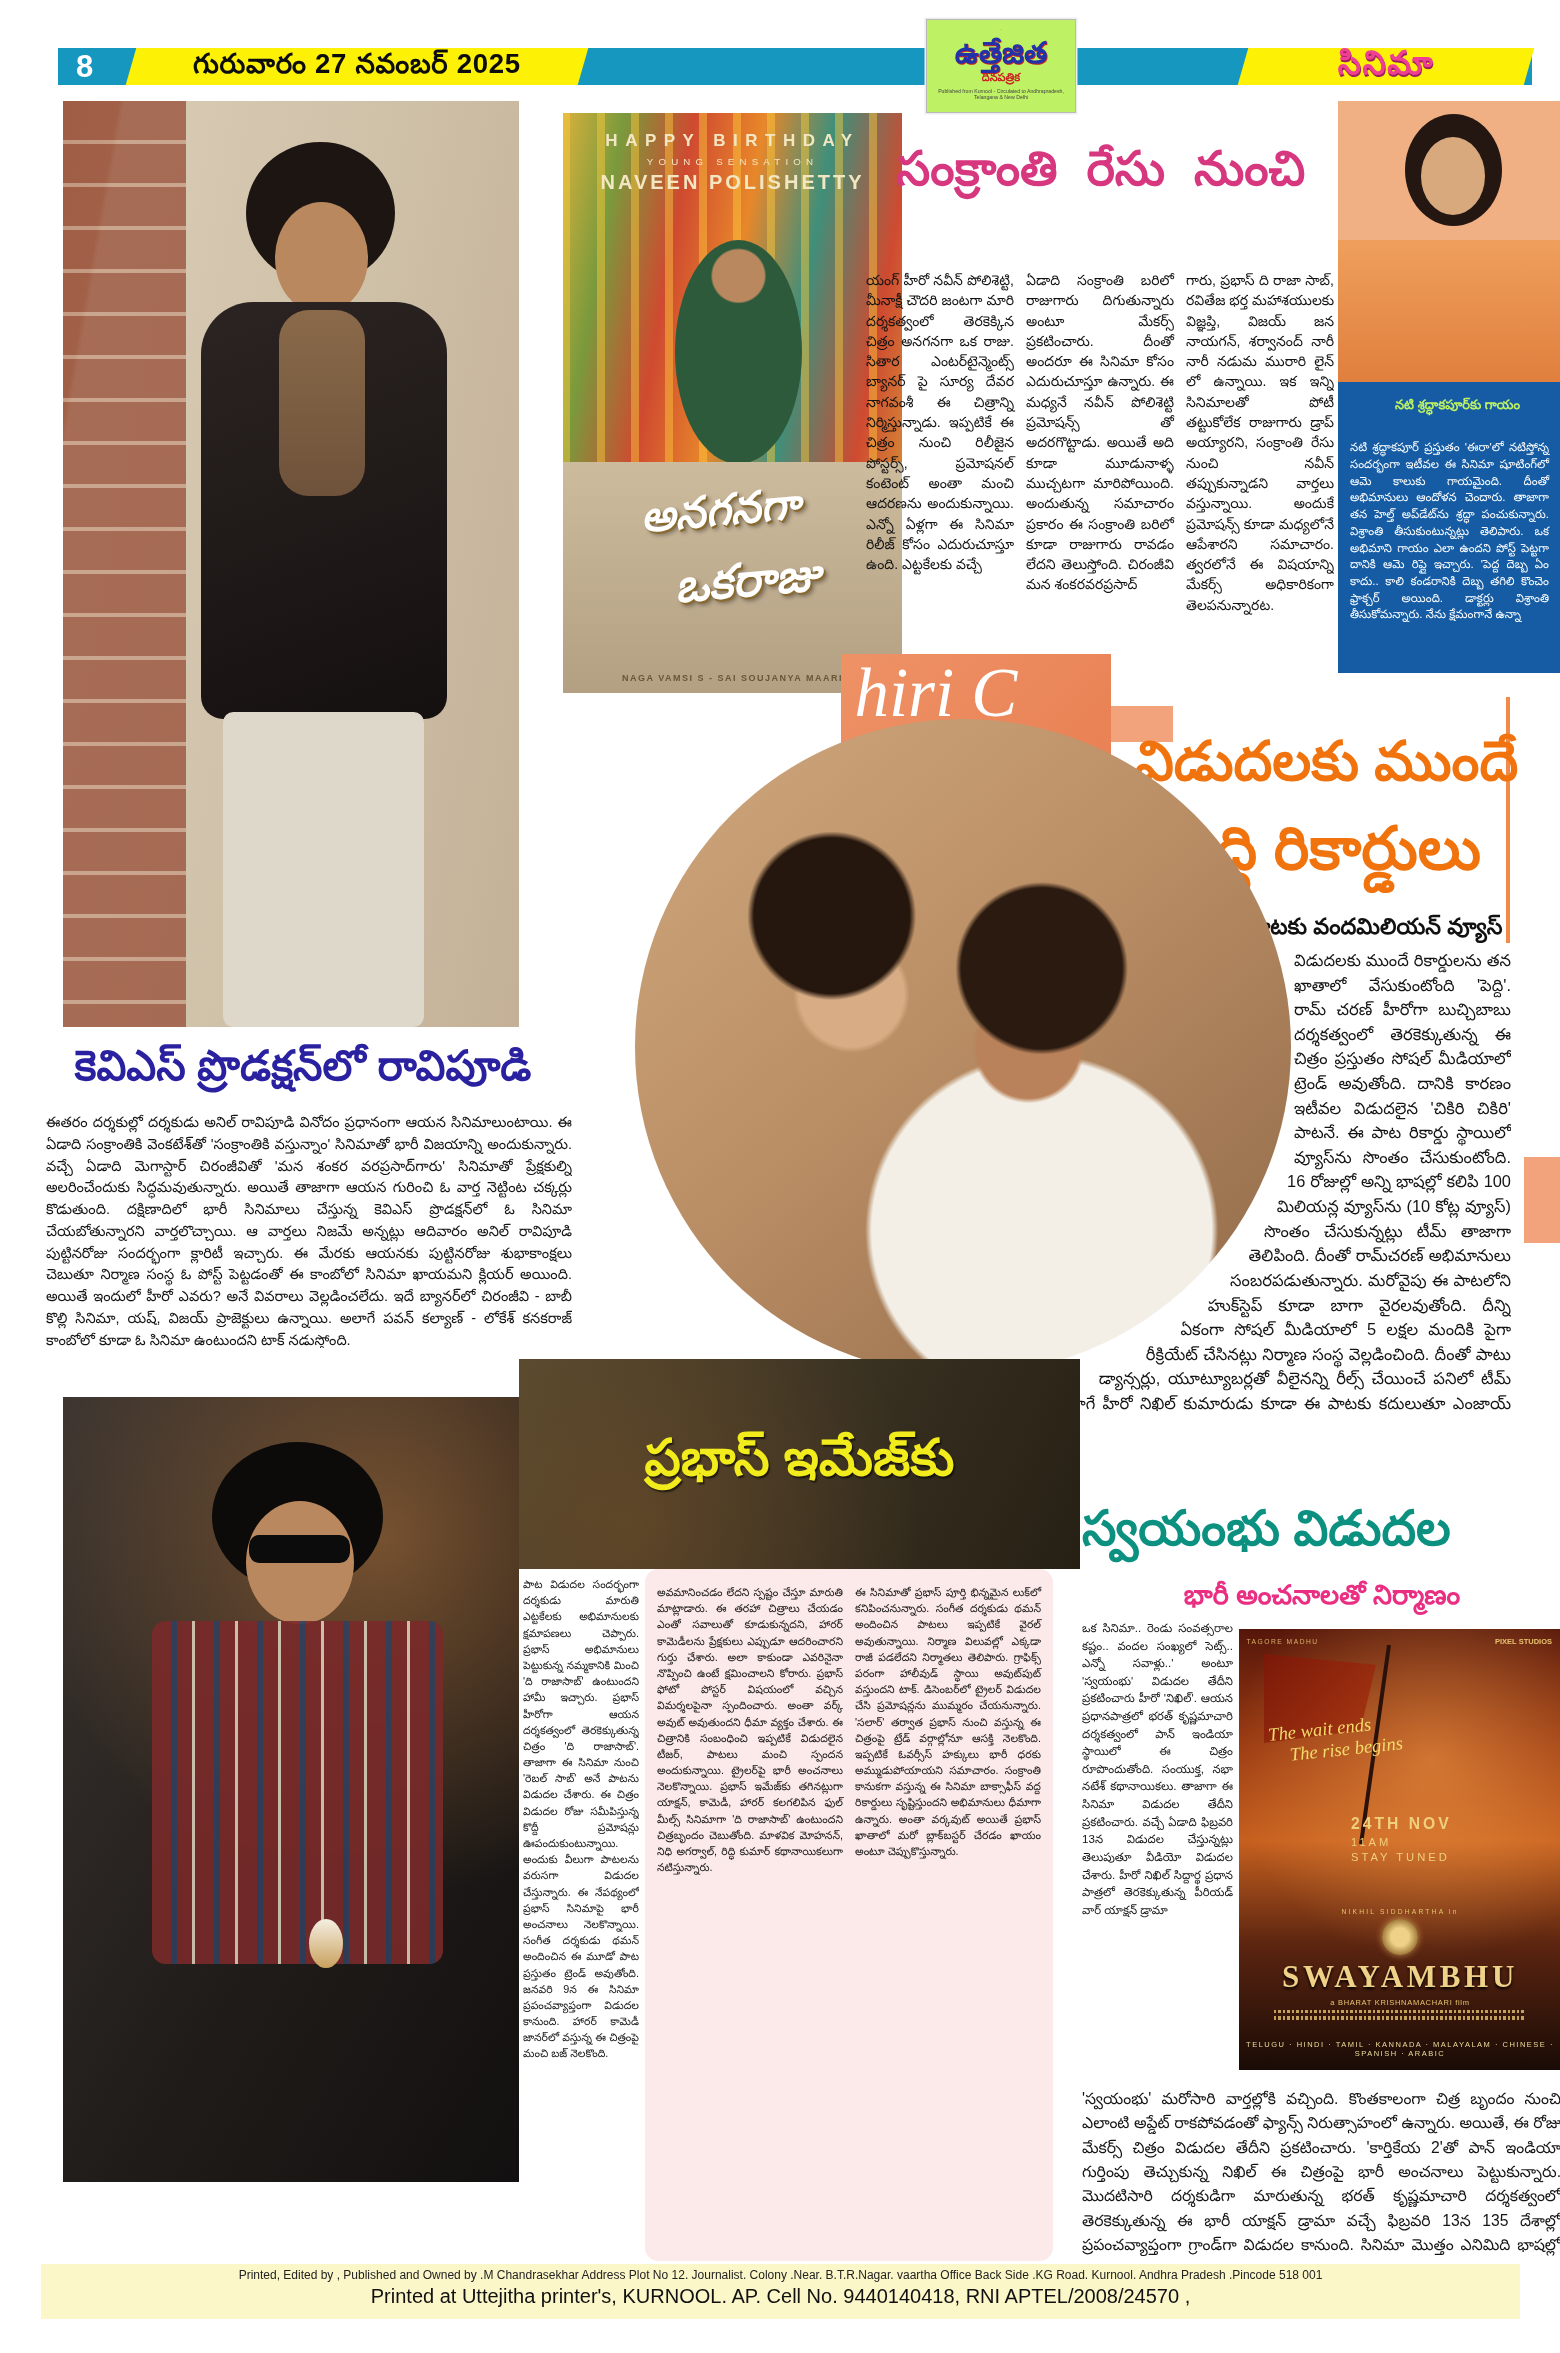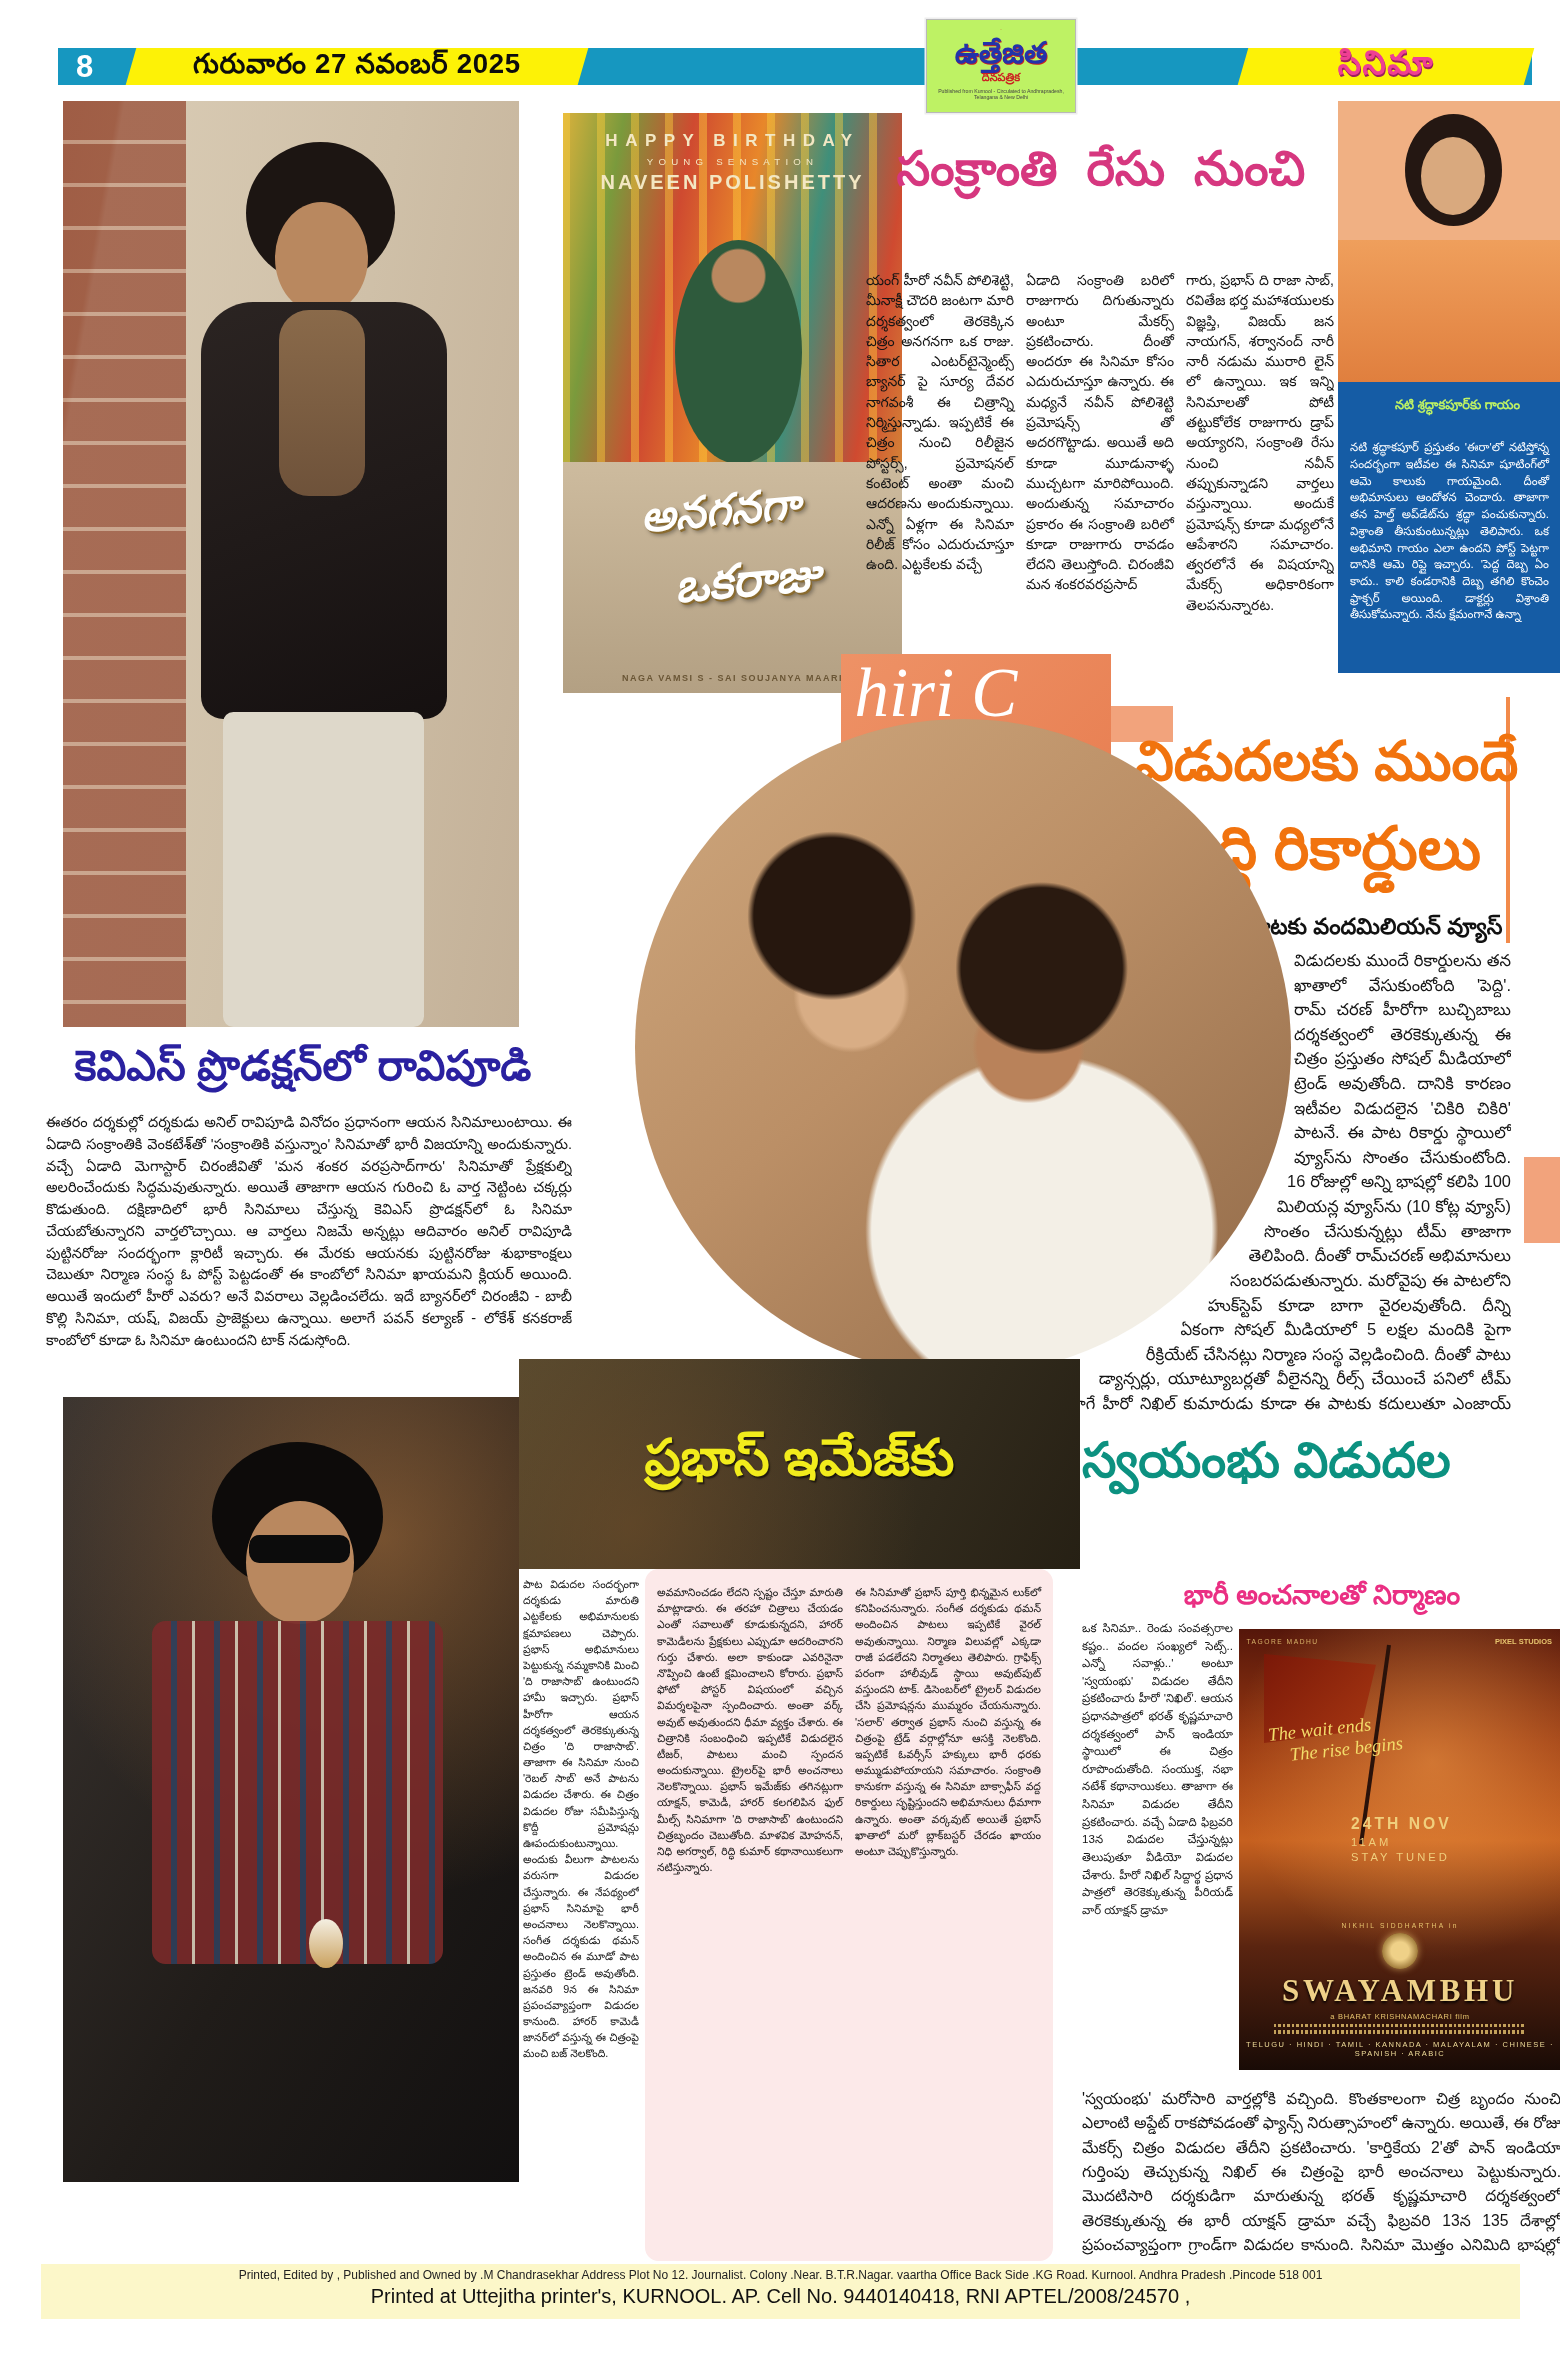--- a/index.html
+++ b/index.html
@@ -93,21 +93,21 @@
   .swp-date{position:absolute;left:112px;top:186px;color:#f0cf7d;letter-spacing:3px;}
   .swp-date .d1{font-size:15.7px;font-weight:bold;}
   .swp-date .d2{font-size:11.2px;margin-top:3px;}
   .swp-date .d3{font-size:11.2px;margin-top:3px;}
   .swp-bottom{position:absolute;left:0;right:0;bottom:12px;text-align:center;color:#e7c46e;}
   .swp-star{font-size:6.7px;letter-spacing:2.2px;}
   .swp-emblem{width:36px;height:36px;border-radius:50%;margin:3.7px auto;background:radial-gradient(circle,#efd188 0 35%,#8a6325 80%);box-shadow:0 0 7.5px rgba(255,210,120,.6);}
   .swp-title{font-size:31px;font-weight:bold;letter-spacing:3.7px;color:#efd188;text-shadow:0 1.5px 3px #000;font-family:"Liberation Serif","DejaVu Serif",serif;}
   .swp-filmby{font-size:7.5px;letter-spacing:0.7px;margin-top:3px;}
   .swp-credit-line{height:3.7px;width:78%;margin:3px auto 0;background:repeating-linear-gradient(90deg,rgba(231,196,110,.8) 0 2.2px,rgba(0,0,0,0) 2.2px 4.5px);}
-  .swp-langs{font-size:7.5px;letter-spacing:1.5px;margin-top:6px;color:#f0dd9a;}
+  .swp-langs{font-size:7.5px;letter-spacing:1.5px;margin-top:20px;color:#f0dd9a;}
 
   .footer{background:#fcf7c9;text-align:center;}
   .f1{font-size:12px;color:#222;padding-top:3.7px;}
   .f2{font-size:20px;color:#111;margin-top:3px;font-weight:500;}
 </style>
 </head>
 <body>
 
 <div class="page">
 
@@ -197,21 +197,21 @@
     <div class="abs plaid" style="left:89px;top:224px;width:291px;height:343px;"></div>
     <div class="abs blob" style="left:246px;top:522px;width:34px;height:49px;background:linear-gradient(#f4efe2,#caa15e);"></div>
   </div>
 
   <div class="abs smallcol just hidden-overflow" style="left:523px;top:1576px;width:116px;height:682px;">పాట విడుదల సందర్భంగా దర్శకుడు మారుతి ఎట్టకేలకు అభిమానులకు క్షమాపణలు చెప్పారు. ప్రభాస్ అభిమానులు పెట్టుకున్న నమ్మకానికి మించి 'ది రాజాసాబ్' ఉంటుందని హామీ ఇచ్చారు. ప్రభాస్ హీరోగా ఆయన దర్శకత్వంలో తెరకెక్కుతున్న చిత్రం 'ది రాజాసాబ్'. తాజాగా ఈ సినిమా నుంచి 'రెబల్ సాబ్' అనే పాటను విడుదల చేశారు. ఈ చిత్రం విడుదల రోజు సమీపిస్తున్న కొద్దీ ప్రమోషన్లు ఊపందుకుంటున్నాయి. అందుకు వీలుగా పాటలను వరుసగా విడుదల చేస్తున్నారు. ఈ నేపథ్యంలో ప్రభాస్ సినిమాపై భారీ అంచనాలు నెలకొన్నాయి. సంగీత దర్శకుడు థమన్ అందించిన ఈ మూడో పాట ప్రస్తుతం ట్రెండ్ అవుతోంది. జనవరి 9న ఈ సినిమా ప్రపంచవ్యాప్తంగా విడుదల కానుంది. హారర్ కామెడీ జానర్‌లో వస్తున్న ఈ చిత్రంపై మంచి బజ్ నెలకొంది.</div>
   <div class="abs pink-box hidden-overflow" style="left:645px;top:1569px;width:408px;height:692px;box-sizing:border-box;">
     <div>అవమానించడం లేదని స్పష్టం చేస్తూ మారుతి మాట్లాడారు. ఈ తరహా చిత్రాలు చేయడం ఎంతో సవాలుతో కూడుకున్నదని, హారర్ కామెడీలను ప్రేక్షకులు ఎప్పుడూ ఆదరించారని గుర్తు చేశారు. అలా కాకుండా ఎవరినైనా నొప్పించి ఉంటే క్షమించాలని కోరారు. ప్రభాస్ ఫోటో పోస్టర్ విషయంలో వచ్చిన విమర్శలపైనా స్పందించారు. అంతా వర్క్ అవుట్ అవుతుందని ధీమా వ్యక్తం చేశారు. ఈ చిత్రానికి సంబంధించి ఇప్పటికే విడుదలైన టీజర్, పాటలు మంచి స్పందన అందుకున్నాయి. ట్రైలర్‌పై భారీ అంచనాలు నెలకొన్నాయి. ప్రభాస్ ఇమేజ్‌కు తగినట్లుగా యాక్షన్, కామెడీ, హారర్ కలగలిపిన ఫుల్ మీల్స్ సినిమాగా 'ది రాజాసాబ్' ఉంటుందని చిత్రబృందం చెబుతోంది. మాళవిక మోహనన్, నిధి అగర్వాల్, రిద్ధి కుమార్ కథానాయికలుగా నటిస్తున్నారు.</div>
     <div>ఈ సినిమాతో ప్రభాస్ పూర్తి భిన్నమైన లుక్‌లో కనిపించనున్నారు. సంగీత దర్శకుడు థమన్ అందించిన పాటలు ఇప్పటికే వైరల్ అవుతున్నాయి. నిర్మాణ విలువల్లో ఎక్కడా రాజీ పడలేదని నిర్మాతలు తెలిపారు. గ్రాఫిక్స్ పరంగా హాలీవుడ్ స్థాయి అవుట్‌పుట్ వస్తుందని టాక్. డిసెంబర్‌లో ట్రైలర్ విడుదల చేసి ప్రమోషన్లను ముమ్మరం చేయనున్నారు. 'సలార్' తర్వాత ప్రభాస్ నుంచి వస్తున్న ఈ చిత్రంపై ట్రేడ్ వర్గాల్లోనూ ఆసక్తి నెలకొంది. ఇప్పటికే ఓవర్సీస్ హక్కులు భారీ ధరకు అమ్ముడుపోయాయని సమాచారం. సంక్రాంతి కానుకగా వస్తున్న ఈ సినిమా బాక్సాఫీస్ వద్ద రికార్డులు సృష్టిస్తుందని అభిమానులు ధీమాగా ఉన్నారు. అంతా వర్కవుట్ అయితే ప్రభాస్ ఖాతాలో మరో బ్లాక్‌బస్టర్ చేరడం ఖాయం అంటూ చెప్పుకొస్తున్నారు.</div>
   </div>
 
-  <div class="abs sw-h2" style="left:1082px;top:1432px;">స్వయంభు విడుదల</div>
+  <div class="abs sw-h2" style="left:1082px;top:1500px;">స్వయంభు విడుదల</div>
   <div class="abs sw-sub" style="left:1082px;top:1580px;width:480px;">భారీ అంచనాలతో నిర్మాణం</div>
   <div class="abs sw-col just hidden-overflow" style="left:1082px;top:1619px;width:151px;height:462px;">ఒక సినిమా.. రెండు సంవత్సరాల కష్టం.. వందల సంఖ్యలో సెట్స్.. ఎన్నో సవాళ్లు..' అంటూ 'స్వయంభు' విడుదల తేదీని ప్రకటించారు హీరో 'నిఖిల్'. ఆయన ప్రధానపాత్రలో భరత్ కృష్ణమాచారి దర్శకత్వంలో పాన్ ఇండియా స్థాయిలో ఈ చిత్రం రూపొందుతోంది. సంయుక్త, నభా నటేశ్ కథానాయికలు. తాజాగా ఈ సినిమా విడుదల తేదీని ప్రకటించారు. వచ్చే ఏడాది ఫిబ్రవరి 13న విడుదల చేస్తున్నట్లు తెలుపుతూ వీడియో విడుదల చేశారు. హీరో నిఖిల్ సిద్దార్థ ప్రధాన పాత్రలో తెరకెక్కుతున్న పీరియడ్ వార్ యాక్షన్ డ్రామా</div>
 
   <div class="abs photo sw-poster" style="left:1239px;top:1629px;width:322px;height:441px;">
     <div class="swp-flag"></div>
     <div class="swp-pole"></div>
     <div class="swp-tagore">TAGORE MADHU</div>
     <div class="swp-pixel">PIXEL STUDIOS</div>
     <div class="swp-tagline">
       <div>The wait ends</div>

